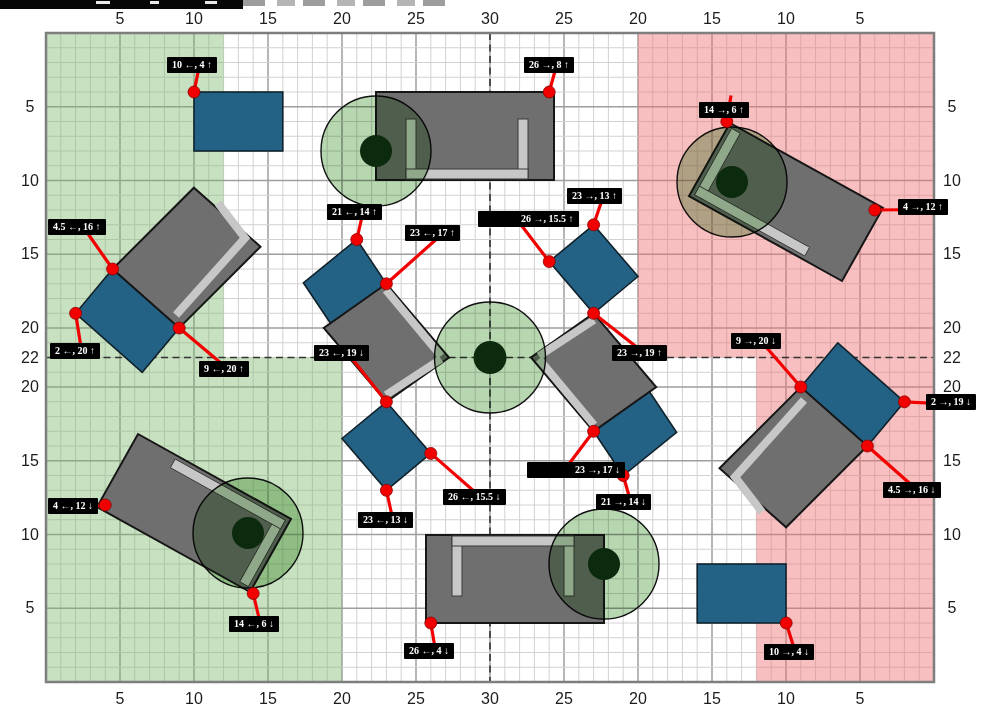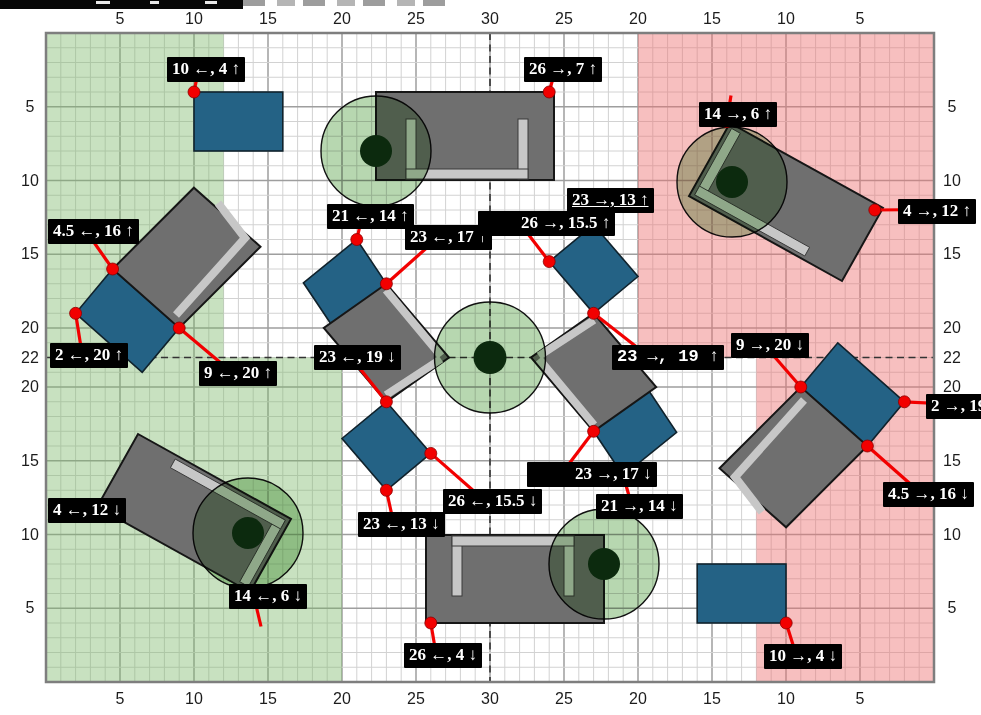--- a/index.html
+++ b/index.html
@@ -2,21 +2,21 @@
 <html><head>
 <meta charset="utf-8">
 <style>
   html,body{margin:0;padding:0;background:#ffffff;}
   #stage{position:relative;width:981px;height:715px;background:#ffffff;overflow:hidden;
          font-family:"Liberation Sans", sans-serif;}
   svg{position:absolute;left:0;top:0;}
   .tick{position:absolute;transform:translate(-50%,-50%);font-size:16px;color:#1c1c1c;
         font-family:"Liberation Sans", sans-serif;white-space:nowrap;}
   .ann-label{position:absolute;background:#000;color:#fff;font-family:"Liberation Serif", serif;
-             font-weight:bold;font-size:17px;line-height:1.3;padding:1px 5px 2px 5px;
+             font-weight:bold;font-size:10px;line-height:1.3;padding:1px 5px 2px 5px;
              white-space:nowrap;z-index:30;border-radius:1px;}
   #labels-layer{position:absolute;left:0;top:0;width:981px;height:715px;z-index:25;pointer-events:none;}
   #artifact-bar{position:absolute;left:0;top:0;width:243px;height:9px;background:#070707;z-index:40;}
   #artifact-bar .speck{position:absolute;background:#e8e8e8;height:3px;top:1px;}
   #artifact-smudge{position:absolute;left:243px;top:0;width:205px;height:6px;z-index:40;
      background:repeating-linear-gradient(90deg,#9d9d9d 0 22px,#ffffff 22px 34px,#b5b5b5 34px 52px,#ffffff 52px 60px);}
   .circle-green{mix-blend-mode:multiply;}
 </style>
 </head>
 <body>
@@ -311,37 +311,37 @@
       <div class="tick" style="left: 952px; top: 106.8px;">5</div>
       <div class="tick" style="left: 952px; top: 180.5px;">10</div>
       <div class="tick" style="left: 952px; top: 254.3px;">15</div>
       <div class="tick" style="left: 952px; top: 328px;">20</div>
       <div class="tick" style="left: 952px; top: 357.5px;">22</div>
       <div class="tick" style="left: 952px; top: 387px;">20</div>
       <div class="tick" style="left: 952px; top: 460.8px;">15</div>
       <div class="tick" style="left: 952px; top: 534.5px;">10</div>
       <div class="tick" style="left: 952px; top: 608.3px;">5</div>
       <div class="ann-label" style="left: 167px; top: 57px;">10 ←, 4 ↑</div>
-      <div class="ann-label" style="left: 524px; top: 57px;">26 →, 7 ↑</div>
+      <div class="ann-label" style="left: 524px; top: 57px;">26 →, 8 ↑</div>
       <div class="ann-label" style="left: 699px; top: 102px;">14 →, 6 ↑</div>
       <div class="ann-label" style="left: 898px; top: 199px;">4 →, 12 ↑</div>
       <div class="ann-label" style="left: 48px; top: 219px;">4.5 ←, 16 ↑</div>
       <div class="ann-label" style="left: 50px; top: 343px;">2 ←, 20 ↑</div>
       <div class="ann-label" style="left: 199px; top: 361px;">9 ←, 20 ↑</div>
       <div class="ann-label" style="left: 327px; top: 204px; text-align: center;">21 ←, 14 ↑</div>
       <div class="ann-label" style="left: 405px; top: 225px;">23 ←, 17 ↑</div>
       <div class="ann-label" style="left: 478px; top: 211px; padding-left: 43px;">26 →, 15.5 ↑</div>
-      <div class="ann-label" style="left: 567px; top: 188px; text-decoration: underline;">23 →, 13 ↑</div>
+      <div class="ann-label" style="left: 567px; top: 188px;">23 →, 13 ↑</div>
       <div class="ann-label" style="left: 314px; top: 345px;">23 ←, 19 ↓</div>
-      <div class="ann-label" style="left: 612px; top: 345px; font-family: Liberation Mono, monospace;">23 →, 19 ↑</div>
+      <div class="ann-label" style="left: 612px; top: 345px;">23 →, 19 ↑</div>
       <div class="ann-label" style="left: 443px; top: 489px;">26 ←, 15.5 ↓</div>
       <div class="ann-label" style="left: 358px; top: 512px;">23 ←, 13 ↓</div>
       <div class="ann-label" style="left: 527px; top: 462px; padding-left: 48px;">23 →, 17 ↓</div>
       <div class="ann-label" style="left: 596px; top: 494px;">21 →, 14 ↓</div>
       <div class="ann-label" style="left: 404px; top: 643px;">26 ←, 4 ↓</div>
-      <div class="ann-label" style="left: 229px; top: 584px;">14 ←, 6 ↓</div>
+      <div class="ann-label" style="left: 229px; top: 616px;">14 ←, 6 ↓</div>
       <div class="ann-label" style="left: 48px; top: 498px;">4 ←, 12 ↓</div>
       <div class="ann-label" style="left: 764px; top: 644px;">10 →, 4 ↓</div>
       <div class="ann-label" style="left: 731px; top: 333px;">9 →, 20 ↓</div>
       <div class="ann-label" style="left: 926px; top: 394px;">2 →, 19 ↓</div>
       <div class="ann-label" style="left: 883px; top: 482px;">4.5 →, 16 ↓</div>
     </div>
 </div>
 
 </body></html>

